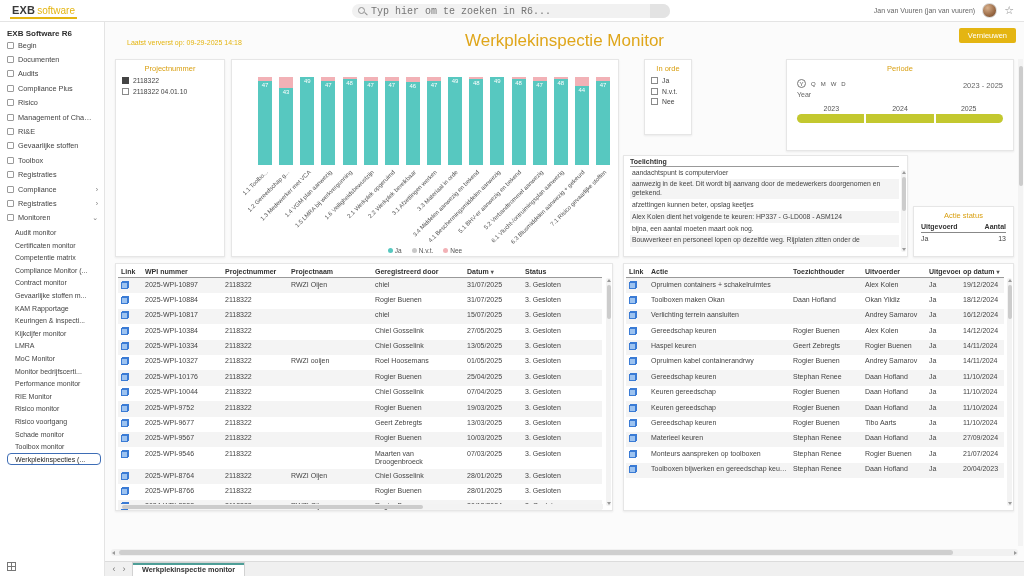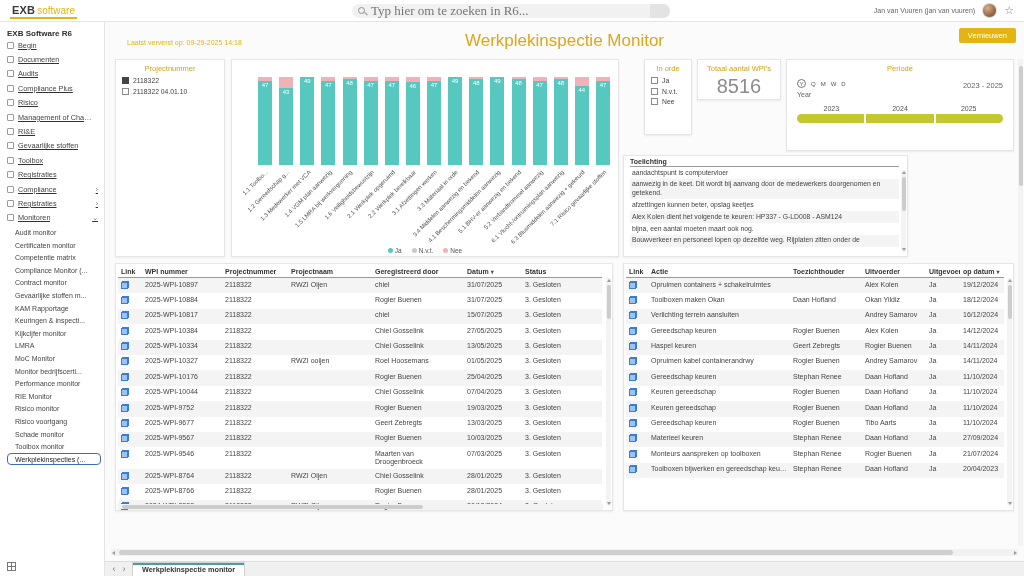--- a/index.html
+++ b/index.html
@@ -9,32 +9,32 @@
 
   
   .topbar { position:absolute; top:0; left:0; right:0; height:22px; background:#fff; border-bottom:1px solid #E4E4E4; display:flex; align-items:center; padding:0 10px; z-index:10; }
   .logo { display:flex; align-items:baseline; gap:2px; border-bottom:2px solid #E4B512; padding:1px 2px; }
   .logo .lg-a { font-size:11px; font-weight:bold; color:#3A3A3A; letter-spacing:0.2px; }
   .logo .lg-b { font-size:10px; color:#E4B512; }
   .search-wrap { position:absolute; left:352px; top:4px; width:318px; height:14px; background:#F1F1F1; border-radius:7px; display:flex; align-items:center; padding:0 6px; }
   .search-icon { position:relative; width:9px; height:9px; flex:none; margin-right:4px; }
   .search-icon::before { content:""; position:absolute; left:0; top:0; width:5px; height:5px; border:1px solid #909090; border-radius:50%; }
   .search-icon::after { content:""; position:absolute; left:5.5px; top:6px; width:3.5px; height:1.2px; background:#909090; transform:rotate(45deg); }
-  .search-input { flex:1; border:none; background:transparent; outline:none; font-family:Liberation Serif, serif; font-size:13px; color:#555; }
+  .search-input { flex:1; border:none; background:transparent; outline:none; font-family:Liberation Mono, monospace; font-size:10px; color:#555; }
   .search-btn { width:20px; height:14px; background:#E3E3E3; border-radius:0 7px 7px 0; margin-right:-6px; flex:none; }
   .user-area { margin-left:auto; display:flex; align-items:center; gap:7px; }
   .user-name { font-size:7px; color:#666; }
   .avatar { width:15px; height:15px; border-radius:50%; background:radial-gradient(circle at 35% 30%, #D8B08C 0%, #9A6A45 60%, #6E4628 100%); border:1px solid #D8D8D8; }
   .star-icon { color:#8A8A8A; font-size:11px; line-height:11px; }
   .star-icon::before { content:"☆"; }
 
   
   .sidebar { position:absolute; top:22px; left:0; width:105px; bottom:0; background:#fff; border-right:1px solid #E4E4E4; padding:7px 3px 4px 7px; }
   .app-title { font-size:8px; font-weight:bold; color:#2E2E2E; }
-  .nav-list { display:flex; flex-direction:column;text-decoration:underline; }
+  .nav-list { display:flex; flex-direction:column; }
   .nav-item { display:flex; align-items:center; gap:4px; height:14.4px; font-size:7.3px; color:#444; cursor:pointer; white-space:nowrap; overflow:hidden; }
   .nav-icon { width:7px; height:7px; border:1px solid #9A9A9A; border-radius:1px; flex:none; }
   .nav-label { overflow:hidden; text-overflow:ellipsis; }
   .nav-chevron { margin-left:auto; padding-right:3px; color:#777; font-size:7px; }
   .monitor-list { display:flex; flex-direction:column; margin-top:1px; }
   .monitor-item { font-size:7px; color:#444; line-height:11.6px; height:12.6px; padding:0 3px 0 7px; white-space:nowrap; overflow:hidden; text-overflow:ellipsis; border:1px solid transparent; border-radius:4px; cursor:pointer; }
   .monitor-item.selected { border-color:#3E6DB5; color:#222; }
   .grid-icon { position:absolute; left:7px; bottom:5px; width:9px; height:9px; border:1px solid #777;
     background:linear-gradient(#777,#777) center/1px 100% no-repeat, linear-gradient(#777,#777) center/100% 1px no-repeat; }
 
@@ -456,24 +456,20 @@
             <span class="chk-label">N.v.t.</span>
           </label>
 
           <label class="chk-row">
             <span class="chk"></span>
             <span class="chk-label">Nee</span>
           </label>
         </div>
     </div>
 
-    <div class="box" id="card-total">
-      <div class="box-title">Totaal aantal WPI's</div>
-      <div class="card-value">8516</div>
-    </div>
 
     <div class="box" id="box-periode">
       <div class="box-title">Periode</div>
       <div class="period-top">
         <div>
           <div class="zoom-letters">
 
           <span>Y</span>
               <span>Q</span>
               <span>M</span>
@@ -508,20 +504,36 @@
           <div class="toe-row">Alex Kolen dient het volgende te keuren: HP337 - G-LD008 - ASM124</div>
           <div class="toe-row">bijna, een aantal moeten maart ook nog.</div>
           <div class="toe-row">Bouwverkeer en personeel lopen op dezelfde weg. Rijplaten zitten onder de</div>
         </div>
       <div class="vscroll">
           <div class="sb-thumb"></div>
         </div>
     </div>
 
 
+    <div class="box" id="box-actiestatus">
+      <div class="box-title">Actie status</div>
+      <div class="as-table">
+        <div class="as-hrow">
+          <span>Uitgevoerd</span>
+          <span>Aantal</span>
+        </div>
+        <div>
+
+            <div class="as-drow">
+              <span>Ja</span>
+              <span>13</span>
+            </div>
+          </div>
+      </div>
+    </div>
 
     <div class="box" id="box-wpitable">
       <table class="tbl">
         <colgroup>
           <col style="width:24px">
             <col style="width:80px">
             <col style="width:66px">
             <col style="width:84px">
           <col style="width:92px">
             <col style="width:58px">

